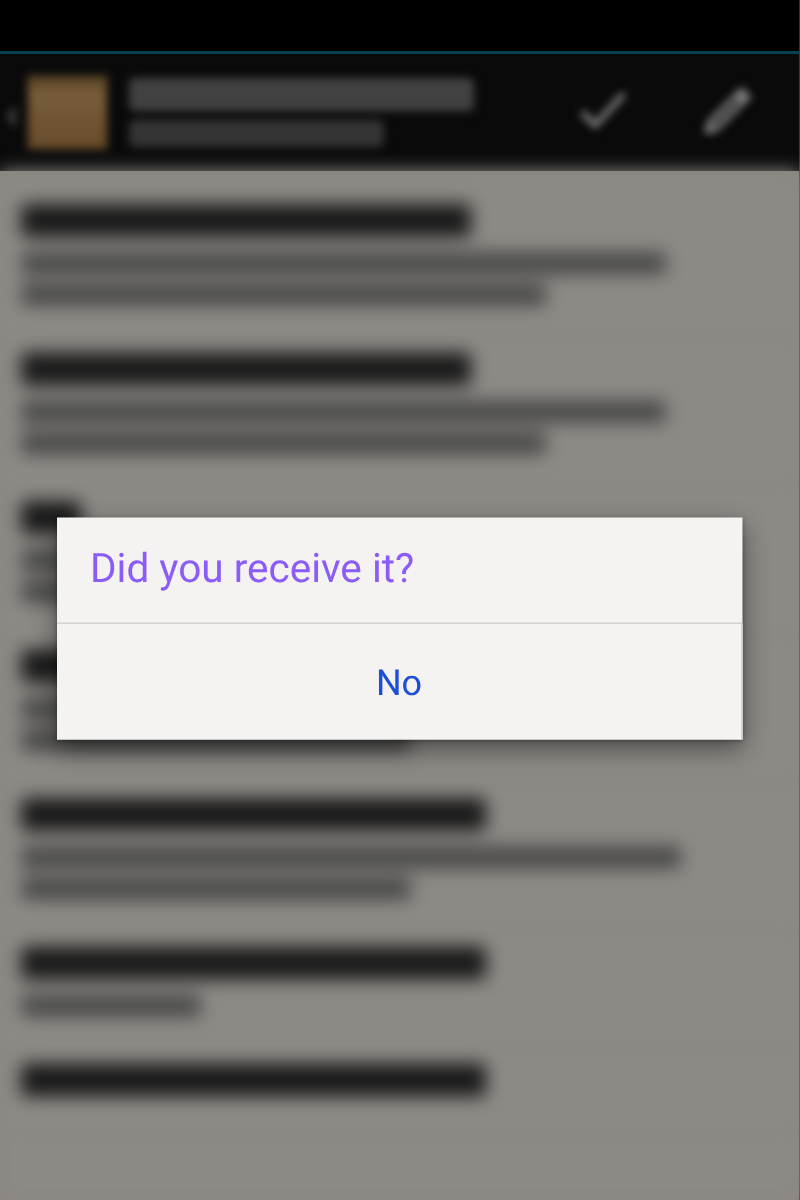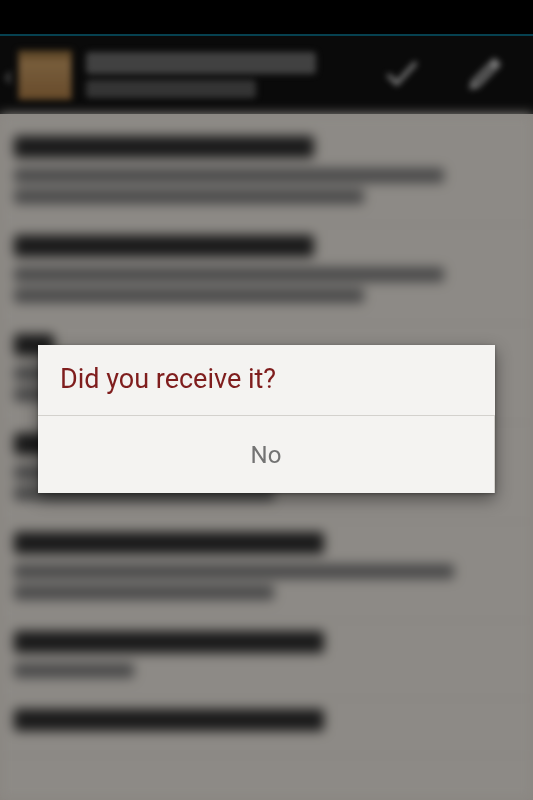--- a/index.html
+++ b/index.html
@@ -123,35 +123,35 @@
     position: absolute;
     left: 38px;
     right: 38px;
     top: 345px;
     background: #f4f3f1;
     box-shadow: 0 6px 16px rgba(0,0,0,0.45), 0 1px 3px rgba(0,0,0,0.3);
   }
   .dialog-title {
     padding: 18px 22px 20px 22px;
     font-size: 27px;
-    color: #7f1d1d;
+    color: #8b5cf6;
     border-bottom: 1px solid #d3d1cd;
     font-weight: 400;
   }
   .dialog-buttons {
     display: flex;
     height: 77px;
   }
   .dialog-buttons .btn {
     flex: 1;
     display: flex;
     align-items: center;
     justify-content: center;
     font-size: 24px;
-    color: #737373;
+    color: #1d4ed8;
     background: #f4f3f1;
     cursor: pointer;
     border: none;
     font-family: inherit;
   }
   .dialog-buttons .btn:first-child {
     border-right: 1px solid #d3d1cd;
   }
 </style>
 </head>

